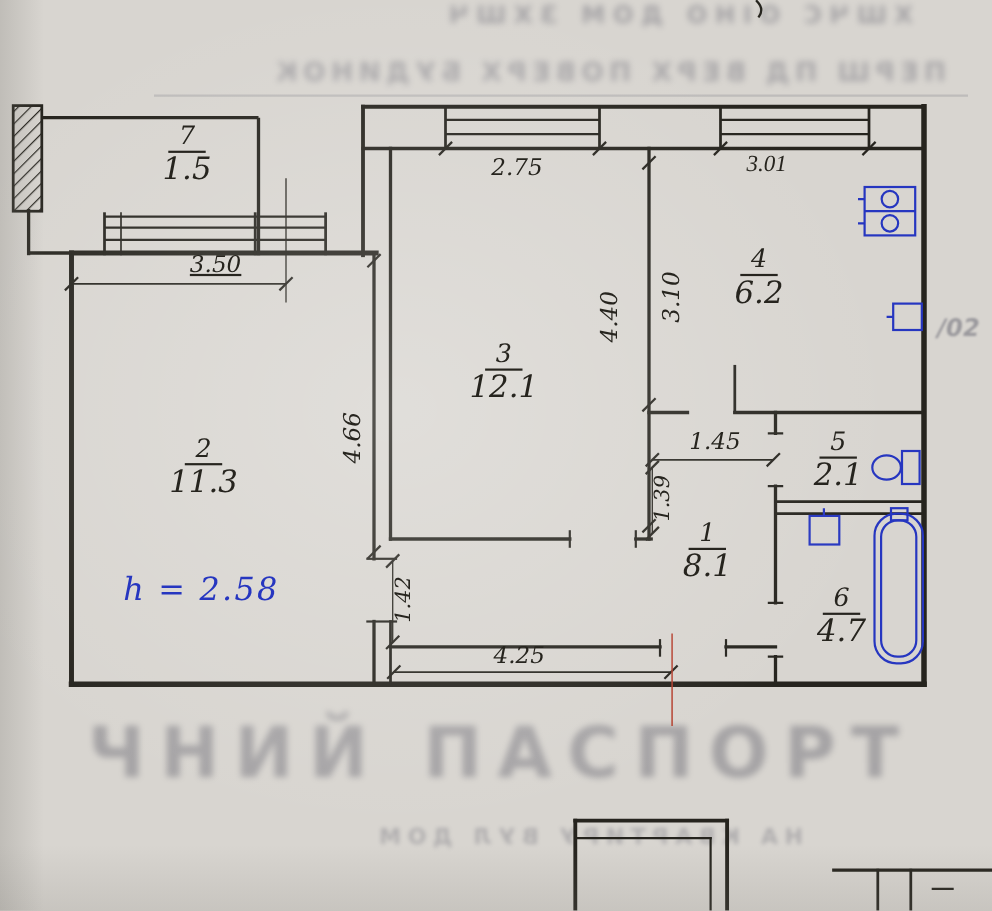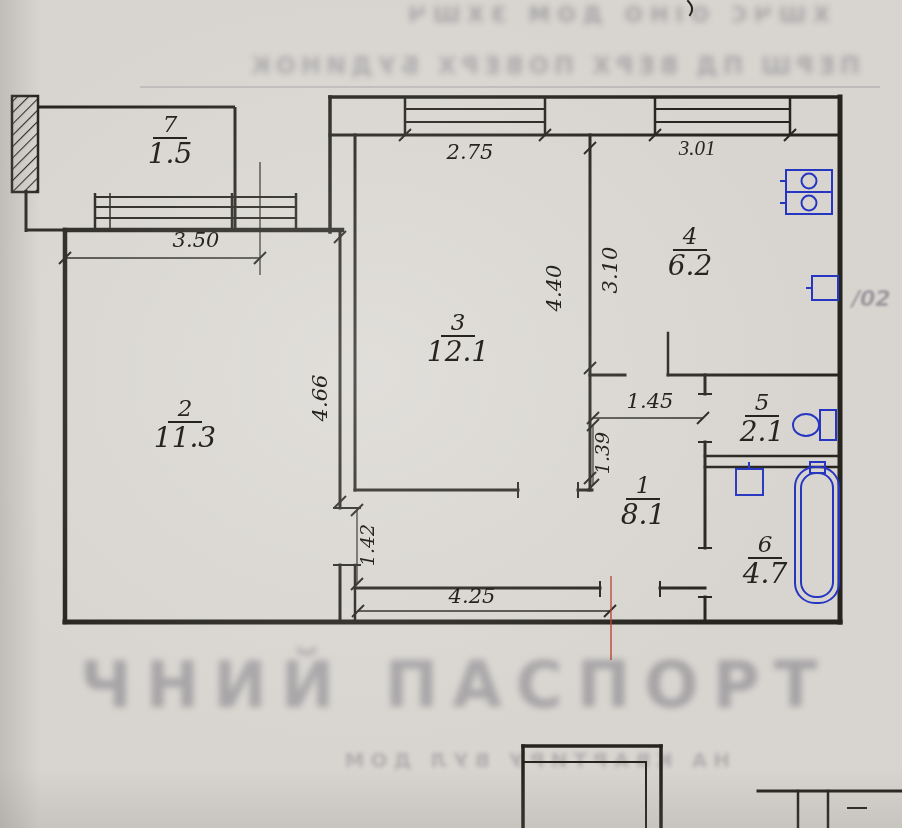--- a/index.html
+++ b/index.html
@@ -201,25 +201,26 @@
   </div>
   <div class="lbl room-label" style="left:598px;top:473px;">
     <span class="num">1</span><br>
     <span class="area">8.1</span>
   </div>
   <div class="lbl room-label" style="left:720px;top:532px;">
     <span class="num">6</span><br>
     <span class="area">4.7</span>
   </div>
 
-  <div class="lbl dim" style="left:151px;top:228px;">3.50</div>
+  <div class="lbl dim" style="left:151px;top:228px;text-decoration:underline;">3.50</div>
   <div class="lbl dim" style="left:425px;top:140px;">2.75</div>
   <div class="lbl dim" style="left:652px;top:136px;font-family:Liberation Serif, serif;">3.01</div>
   <div class="lbl dim vdim" style="left:275px;top:386px;">4.66</div>
   <div class="lbl dim vdim" style="left:509px;top:276px;">4.40</div>
   <div class="lbl dim vdim" style="left:565px;top:258px;">3.10</div>
   <div class="lbl dim" style="left:605px;top:389px;">1.45</div>
   <div class="lbl dim vdim" style="left:557px;top:442px;font-size:19px;">1.39</div>
   <div class="lbl dim vdim" style="left:322px;top:534px;font-size:19px;">1.42</div>
   <div class="lbl dim" style="left:427px;top:584px;">4.25</div>
 
+  <div class="blue-note" style="left:112px;top:518px;">h = 2.58</div>
 
 </div>
 
 </body></html>

